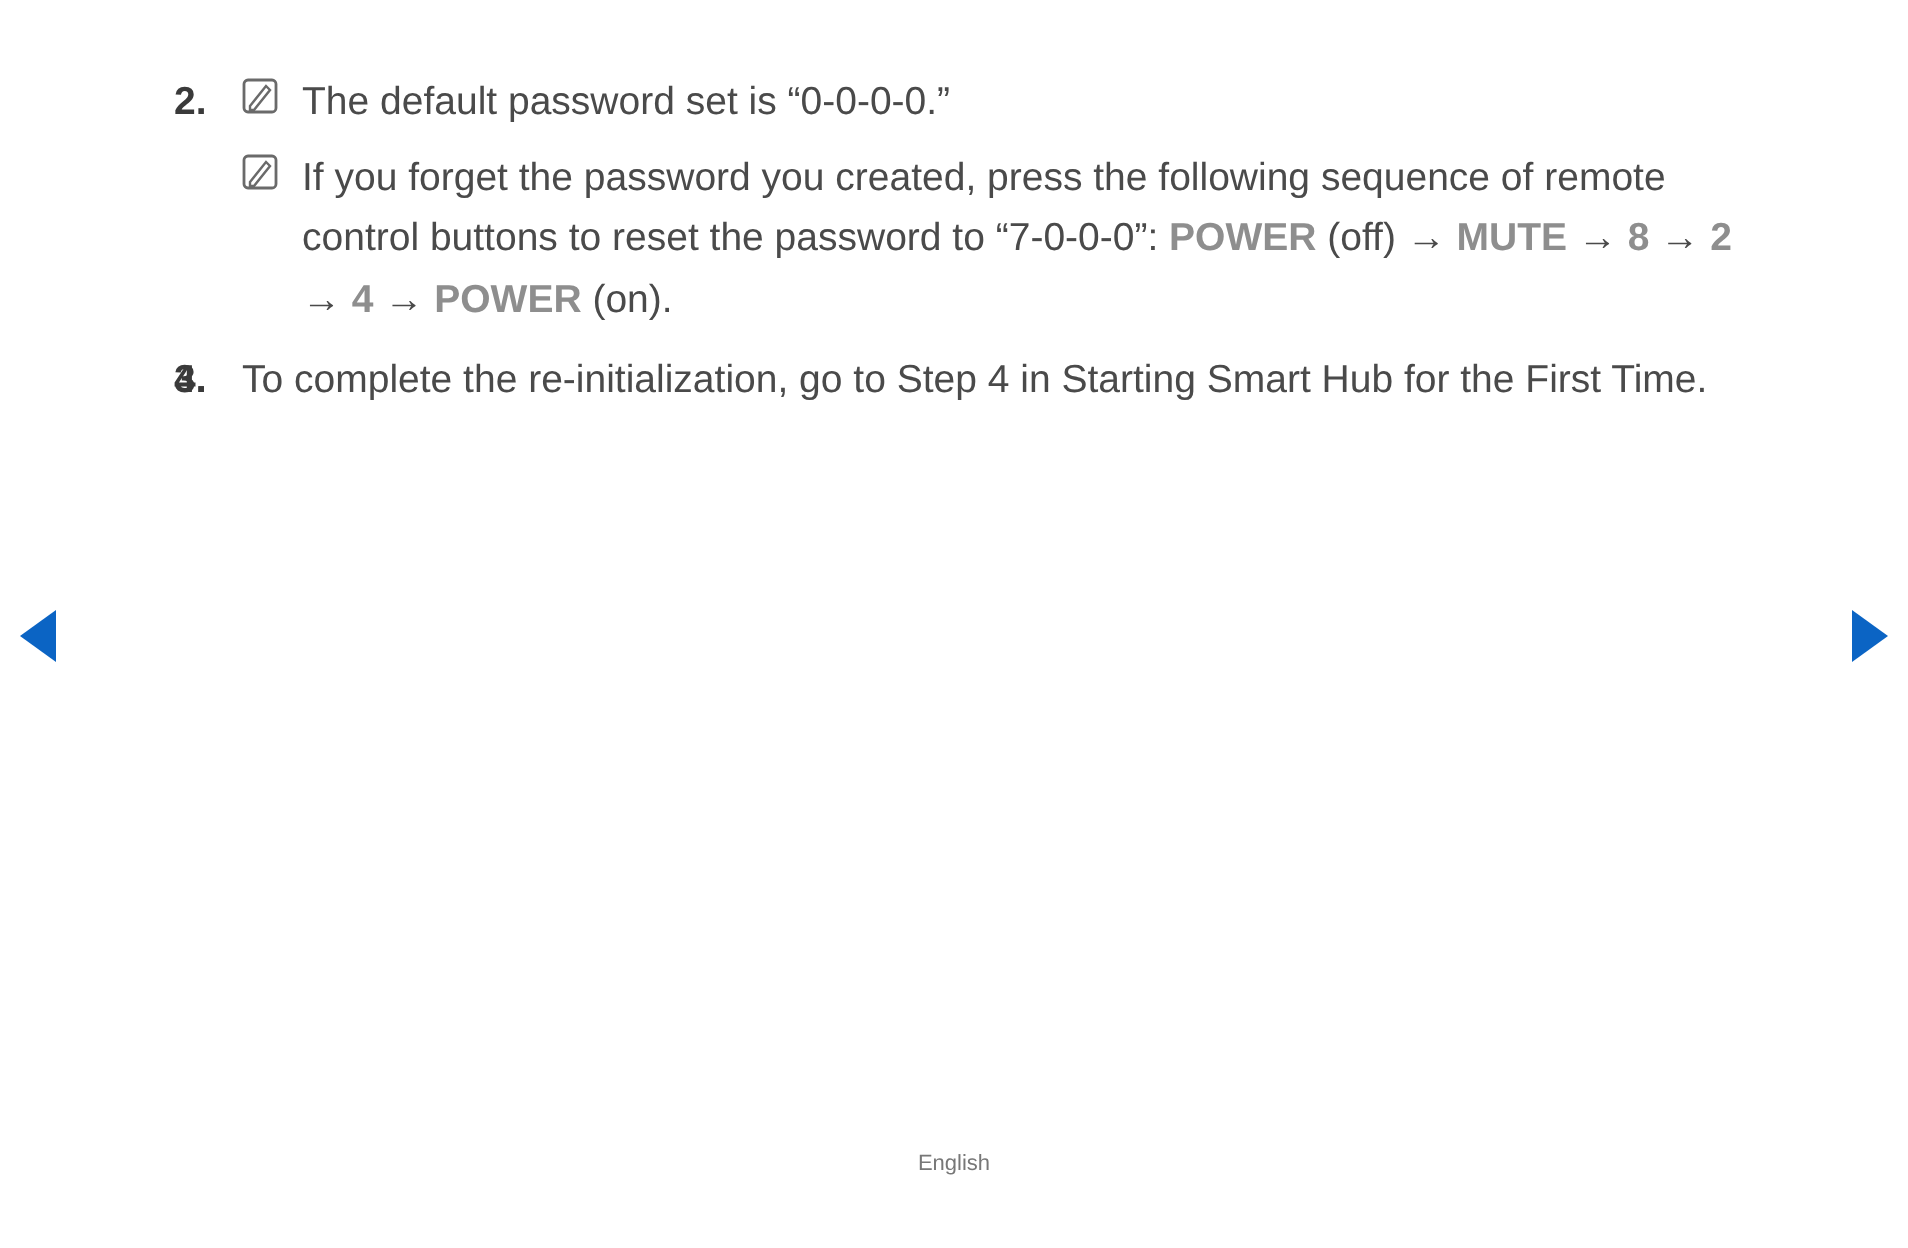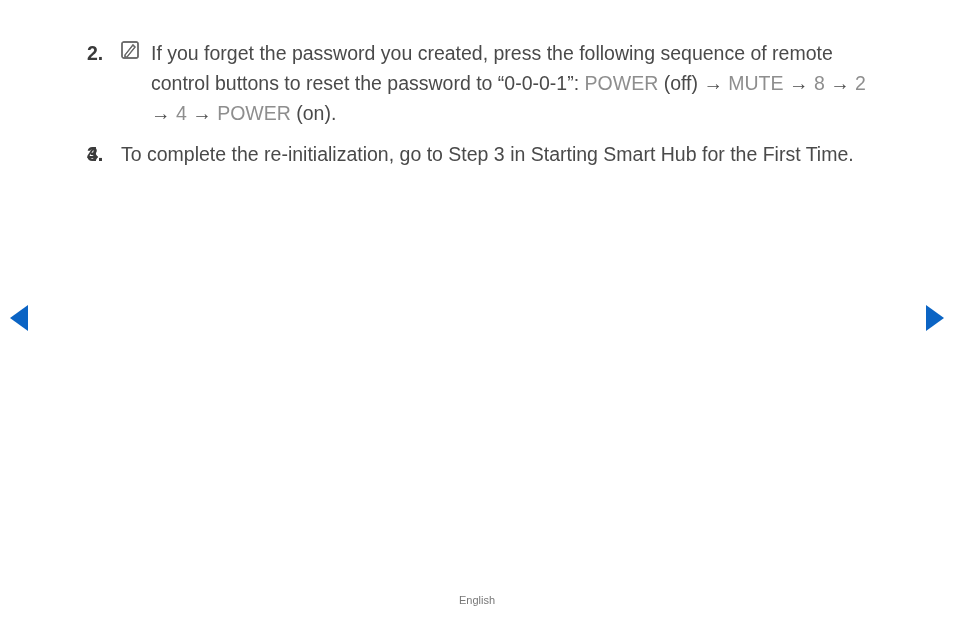--- a/index.html
+++ b/index.html
@@ -63,21 +63,21 @@
     left: 0;
     top: 3px;
     width: 18px;
     height: 18px;
   }
   .note-icon svg {
     display: block;
   }
   .kw {
     color: #8e8e8e;
-    font-weight: 400;
+    font-weight: 700;
   }
   .arrow {
     color: #4a4a4a;
   }
   .arrow-left, .arrow-right {
     position: absolute;
     width: 0;
     height: 0;
     cursor: default;
   }
@@ -90,21 +90,21 @@
   }
   .arrow-right {
     right: 10px;
     top: 305px;
     border-top: 13px solid transparent;
     border-bottom: 13px solid transparent;
     border-left: 18px solid #0b64c4;
   }
   .footer {
     position: absolute;
-    bottom: 18px;
+    bottom: 36px;
     width: 100%;
     text-align: center;
     font-size: 11px;
     color: #777;
   }
 </style>
 </head>
 <body>
 
 <div class="page">
@@ -120,31 +120,32 @@
 
         <div class="notes">
 
           <div class="note">
             <span class="note-icon">
               <svg viewBox="0 0 18 18">
                 <rect x="1" y="1" width="16" height="16" rx="2" ry="2" fill="none" stroke="#6a6a6a" stroke-width="1.4"></rect>
                 <path d="M4 14 L12 4 L14 6 L6 16 L4 16 Z" fill="none" stroke="#6a6a6a" stroke-width="1.2"></path>
               </svg>
             </span>
+            <span>The default password set is “0-0-0-0.”</span>
           </div>
 
           <div class="note">
             <span class="note-icon">
               <svg viewBox="0 0 18 18">
                 <rect x="1" y="1" width="16" height="16" rx="2" ry="2" fill="none" stroke="#6a6a6a" stroke-width="1.4"></rect>
                 <path d="M4 14 L12 4 L14 6 L6 16 L4 16 Z" fill="none" stroke="#6a6a6a" stroke-width="1.2"></path>
               </svg>
             </span>
             <span>
-              <span>If you forget the password you created, press the following sequence of remote control buttons to reset the password to “0-0-0-1”: </span><span class="kw">POWER</span><span> (off) </span><span class="arrow">→</span>
+              <span>If you forget the password you created, press the following sequence of remote control buttons to reset the password to “7-0-0-0”: </span><span class="kw">POWER</span><span> (off) </span><span class="arrow">→</span>
               <span class="kw">MUTE</span>
               <span class="arrow">→</span>
               <span class="kw">8</span>
               <span class="arrow">→</span>
               <span class="kw">2</span>
               <span class="arrow">→</span>
               <span class="kw">4</span>
               <span class="arrow">→</span>
               <span class="kw">POWER</span><span> (on).</span>
             </span>
@@ -152,20 +153,20 @@
 
         </div>
       </li>
 
       <li>
         <span class="num">3.</span>
       </li>
 
       <li>
         <span class="num">4.</span>
-        <span>To complete the re-initialization, go to Step 3 in Starting Smart Hub for the First Time.</span>
+        <span>To complete the re-initialization, go to Step 4 in Starting Smart Hub for the First Time.</span>
       </li>
 
     </ol>
   </div>
 
   <div class="footer">English</div>
 </div>
 
 </body></html>

